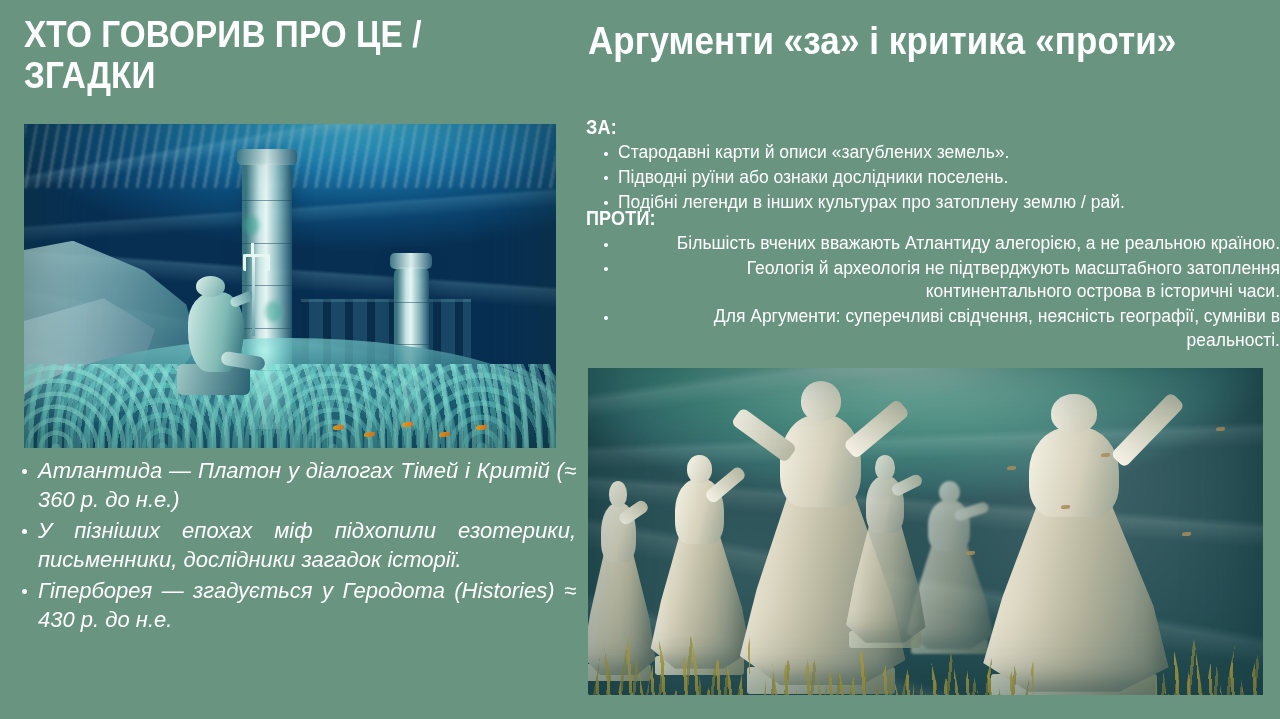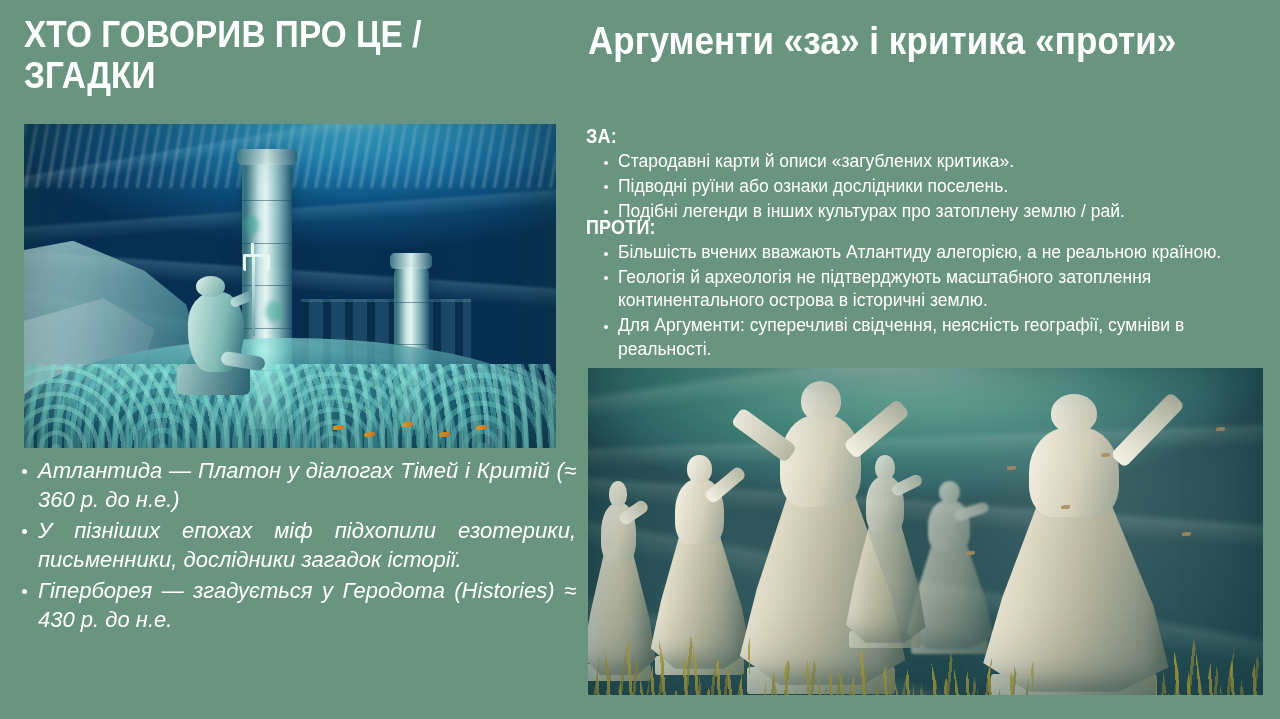--- a/index.html
+++ b/index.html
@@ -158,25 +158,25 @@
 
   .left-bullets{position:absolute;left:16px;top:456px;width:560px;
     font-size:22px;line-height:1.34;text-align:justify;}
   .left-bullets li{padding-left:22px;margin-bottom:1px;}
   .left-bullets li::before{left:6px;top:.6em;width:5px;height:5px;}
 
   .section-label{font-weight:700;font-size:20px;line-height:1.1;letter-spacing:.2px;
     transform:scaleX(.9);transform-origin:left center;display:inline-block;}
   .za-block{position:absolute;left:586px;top:112px;width:694px;}
   .proti-block{position:absolute;left:586px;top:203px;width:694px;}
-  .lbl-row{margin:13px 0 3px 0;}
+  .lbl-row{margin:4px 0 3px 0;}
   .mini-bullets{list-style:none;margin:0;padding:0;font-size:17.5px;line-height:1.33;}
   .mini-bullets li{position:relative;padding-left:32px;margin-bottom:1.5px;}
   .mini-bullets li::before{content:"";position:absolute;left:18px;top:.6em;width:4px;height:4px;border-radius:50%;background:#fff;}
-  .proti-block .mini-bullets{font-size:17.5px;line-height:1.34;}
+  .proti-block .mini-bullets{font-size:17.5px;line-height:1.34;text-align:right;}
 </style>
 </head>
 <body style="background: rgb(105, 148, 128);">
 
 <div class="slide" style="background: rgb(105, 148, 128);">
 
   <div class="col-left">
 
     <div class="title title-left">ХТО ГОВОРИВ ПРО ЦЕ / ЗГАДКИ</div>
 
@@ -234,33 +234,33 @@
 
   <div class="col-right">
     <div class="title title-right">Аргументи «за» і критика «проти»</div>
   </div>
 
   <div class="za-block">
     <div class="lbl-row">
       <span class="section-label">ЗА:</span>
     </div>
     <ul class="mini-bullets">
-      <li>Стародавні карти й описи «загублених критика».</li>
+      <li>Стародавні карти й описи «загублених земель».</li>
       <li>Підводні руїни або ознаки дослідники поселень.</li>
       <li>Подібні легенди в інших культурах про затоплену землю / рай.</li>
     </ul>
   </div>
 
   <div class="proti-block">
     <div class="lbl-row">
       <span class="section-label">ПРОТИ:</span>
     </div>
     <ul class="mini-bullets">
       <li>Більшість вчених вважають Атлантиду алегорією, а не реальною країною.</li>
-      <li>Геологія й археологія не підтверджують масштабного затоплення континентального острова в історичні землю.</li>
+      <li>Геологія й археологія не підтверджують масштабного затоплення континентального острова в історичні часи.</li>
       <li>Для Аргументи: суперечливі свідчення, неясність географії, сумніви в реальності.</li>
     </ul>
   </div>
 
   <div class="img-frame img-right">
     <div class="uw sea-teal"></div>
     <div class="rays2"></div>
     <div class="silt"></div>
 
     <div class="statue" style="left:-1%;bottom:6%;width:11%;height:60%;">

